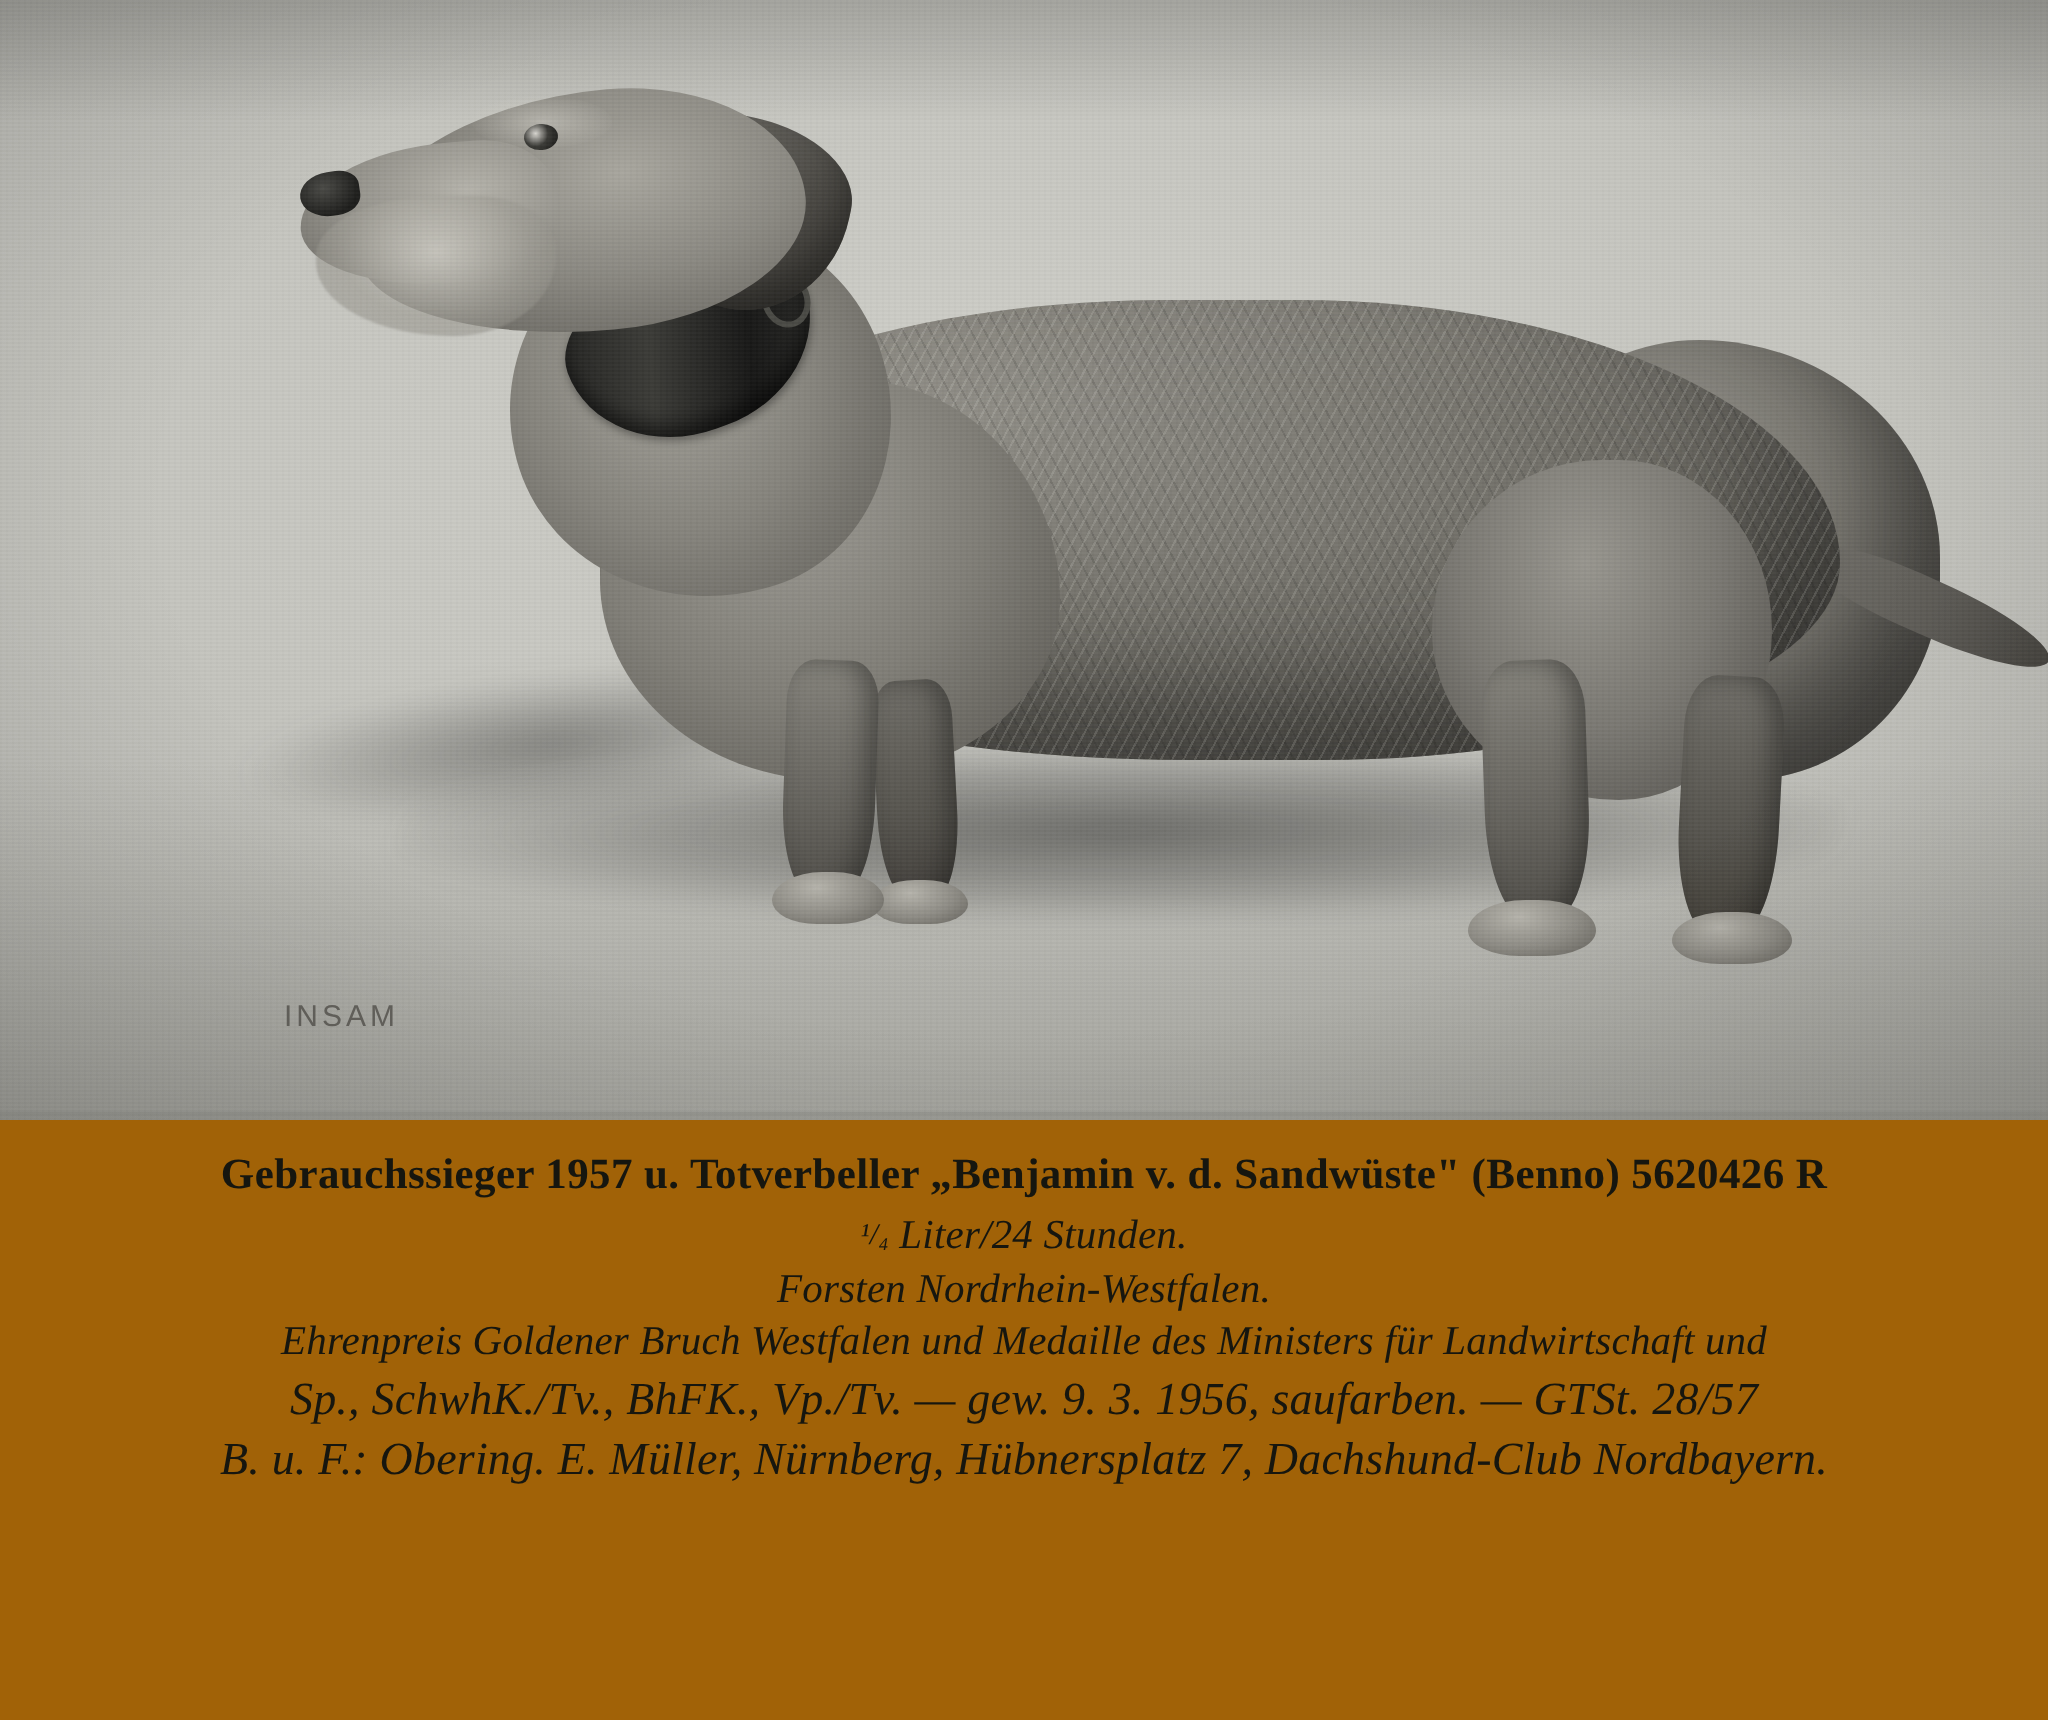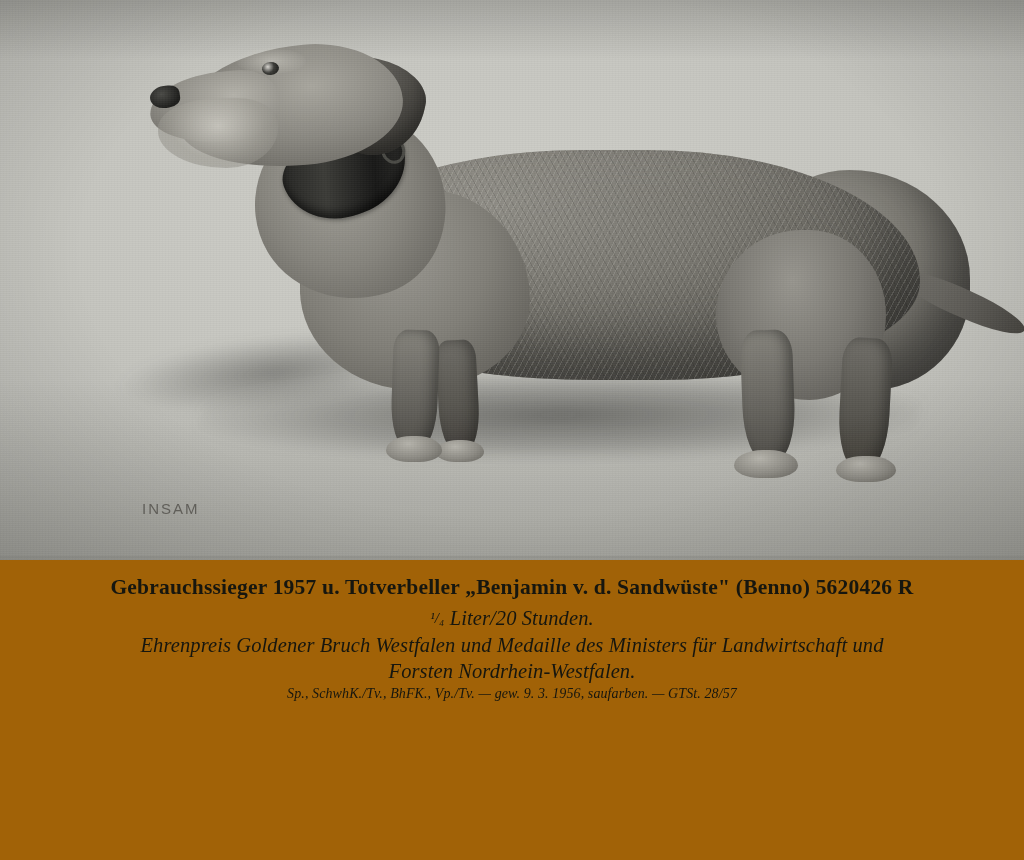--- a/index.html
+++ b/index.html
@@ -298,21 +298,21 @@
     letter-spacing: .2px;
     margin-top: 6px;
     margin-bottom: 3px;
   }
   .caption .it {
     font-style: italic;
     font-size: 20.5px;
     letter-spacing: .1px;
   }
   .caption .it.small {
-    font-size: 14px;
+    font-size: 23px;
   }
   .frac { font-size: 15px; vertical-align: 0.15em; }
 
   
   .paper-edge {
     position: absolute;
     left: 0; top: 556px; width: 1024px; height: 6px;
     background: linear-gradient(to bottom, rgba(120,120,114,0.35), rgba(255,255,255,0));
     pointer-events: none;
   }
@@ -362,19 +362,20 @@
     <div class="grain"></div>
     <div class="vignette"></div>
 
     <div class="signature">INSAM</div>
   </div>
 
   <div class="paper-edge"></div>
 
   <div class="caption">
     <div class="line title">Gebrauchssieger 1957 u. Totverbeller „Benjamin v. d. Sandwüste" (Benno)  5620426 R</div>
-    <div class="line it"><span class="frac">¹/₄</span> <span>Liter/20 Stunden.</span></div>
+    <div class="line it"><span class="frac">¹/₄</span> <span>Liter/24 Stunden.</span></div>
+    <div class="line it">Forsten Nordrhein-Westfalen.</div>
     <div class="line it">Ehrenpreis Goldener Bruch Westfalen und Medaille des Ministers für Landwirtschaft und</div>
-    <div class="line it">Forsten Nordrhein-Westfalen.</div>
     <div class="line it small">Sp., SchwhK./Tv., BhFK., Vp./Tv. — gew. 9. 3. 1956, saufarben. — GTSt. 28/57</div>
+    <div class="line it small">B. u. F.: Obering. E. Müller, Nürnberg, Hübnersplatz 7, Dachshund-Club Nordbayern.</div>
   </div>
 
 </div>
 
 </body></html>

